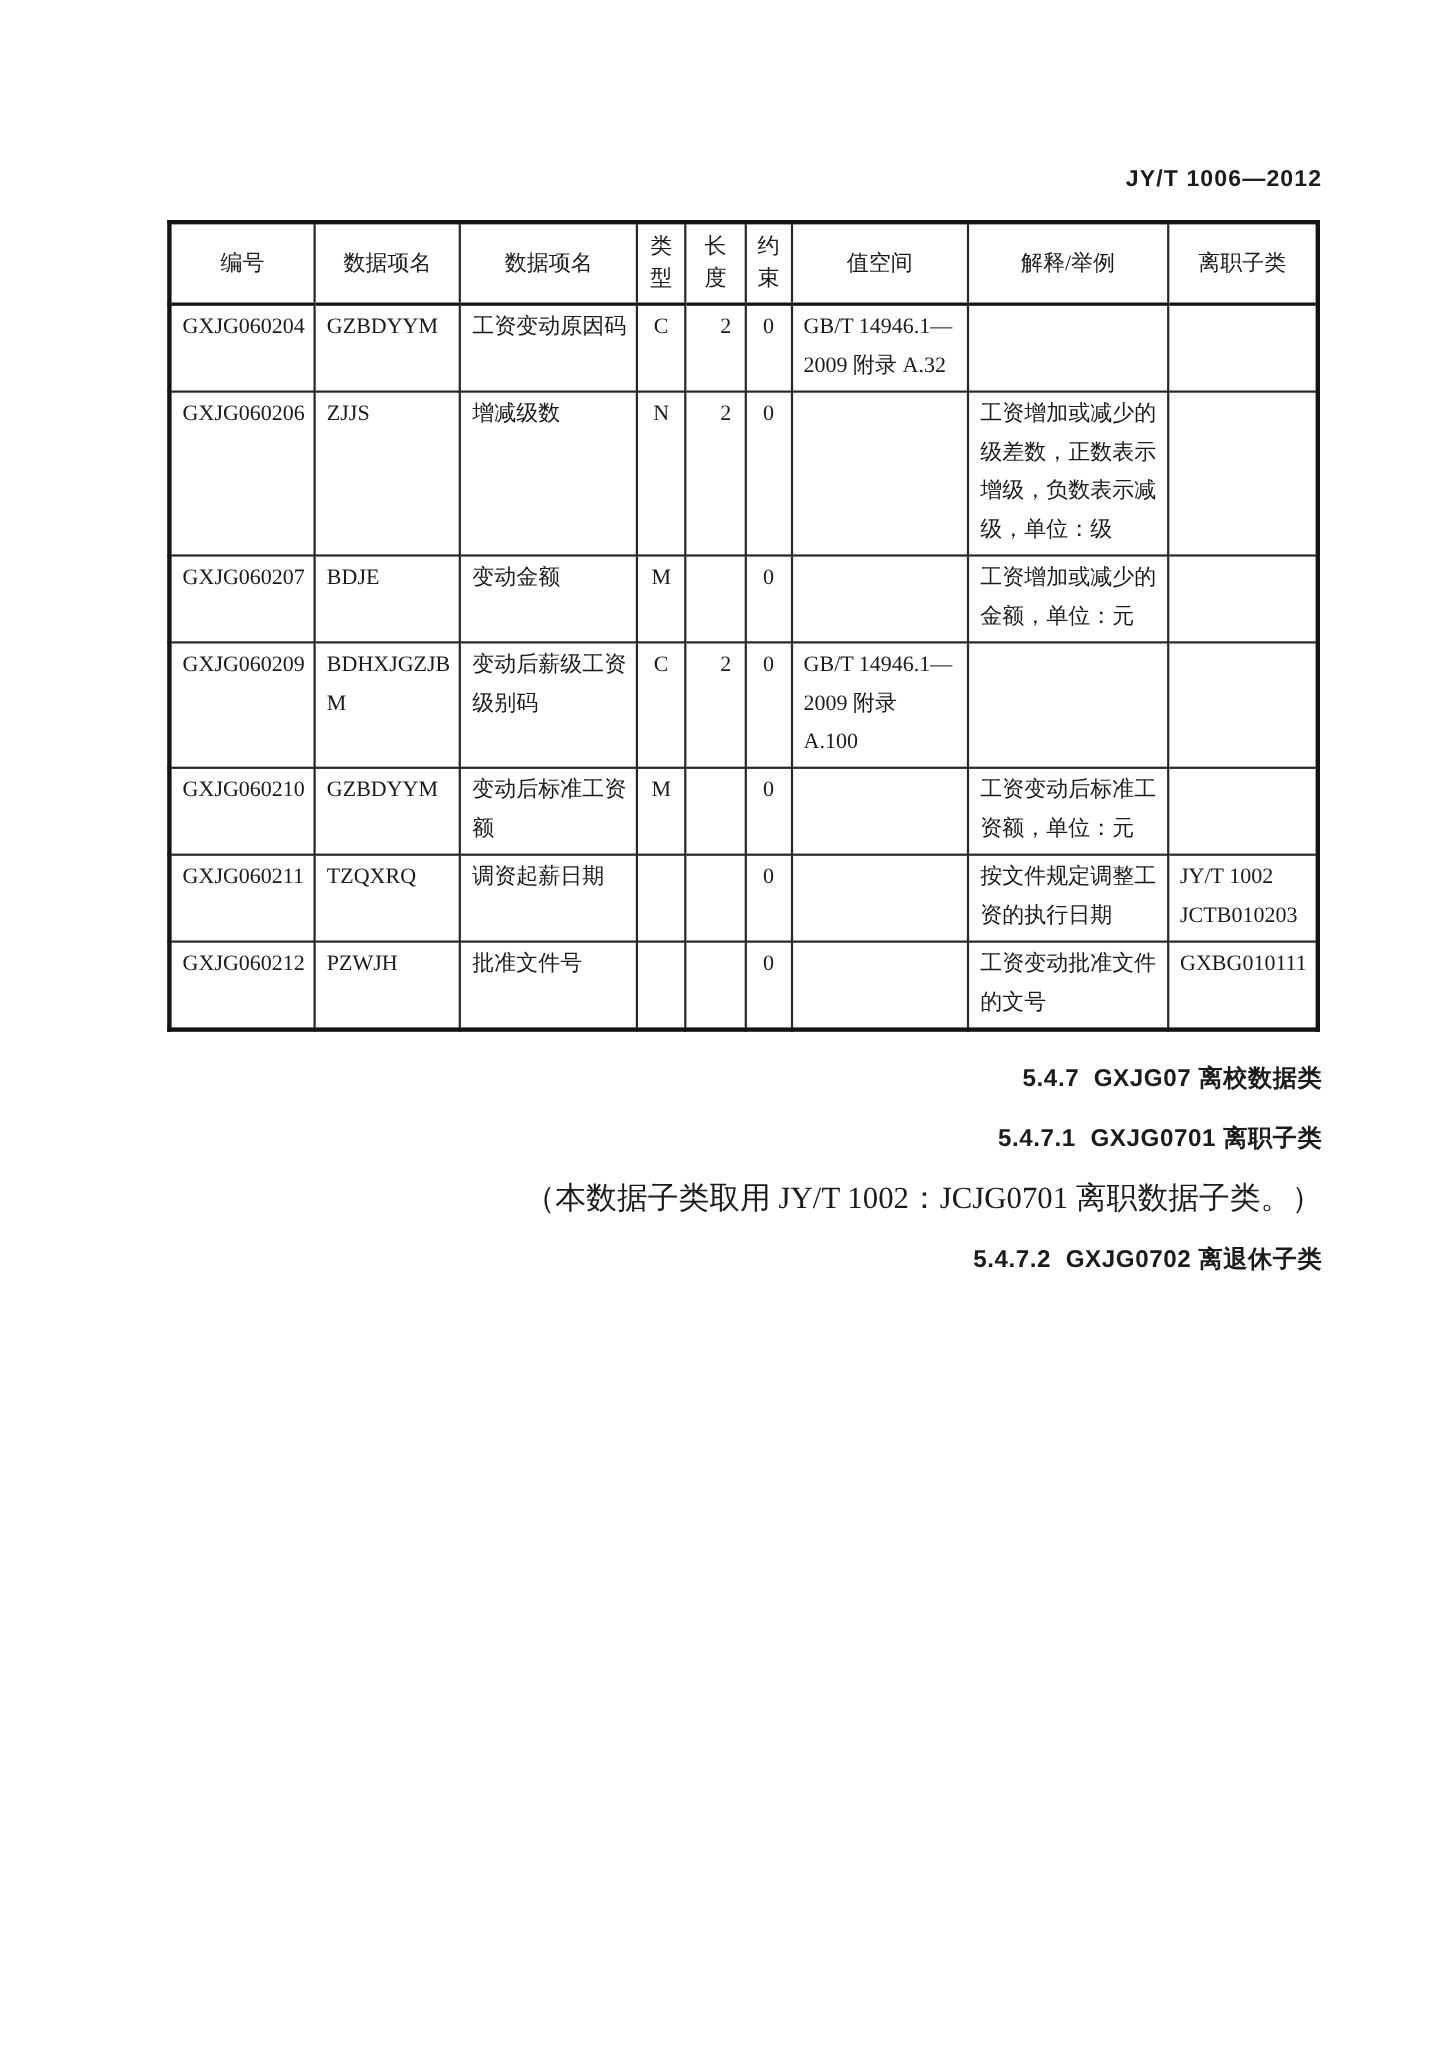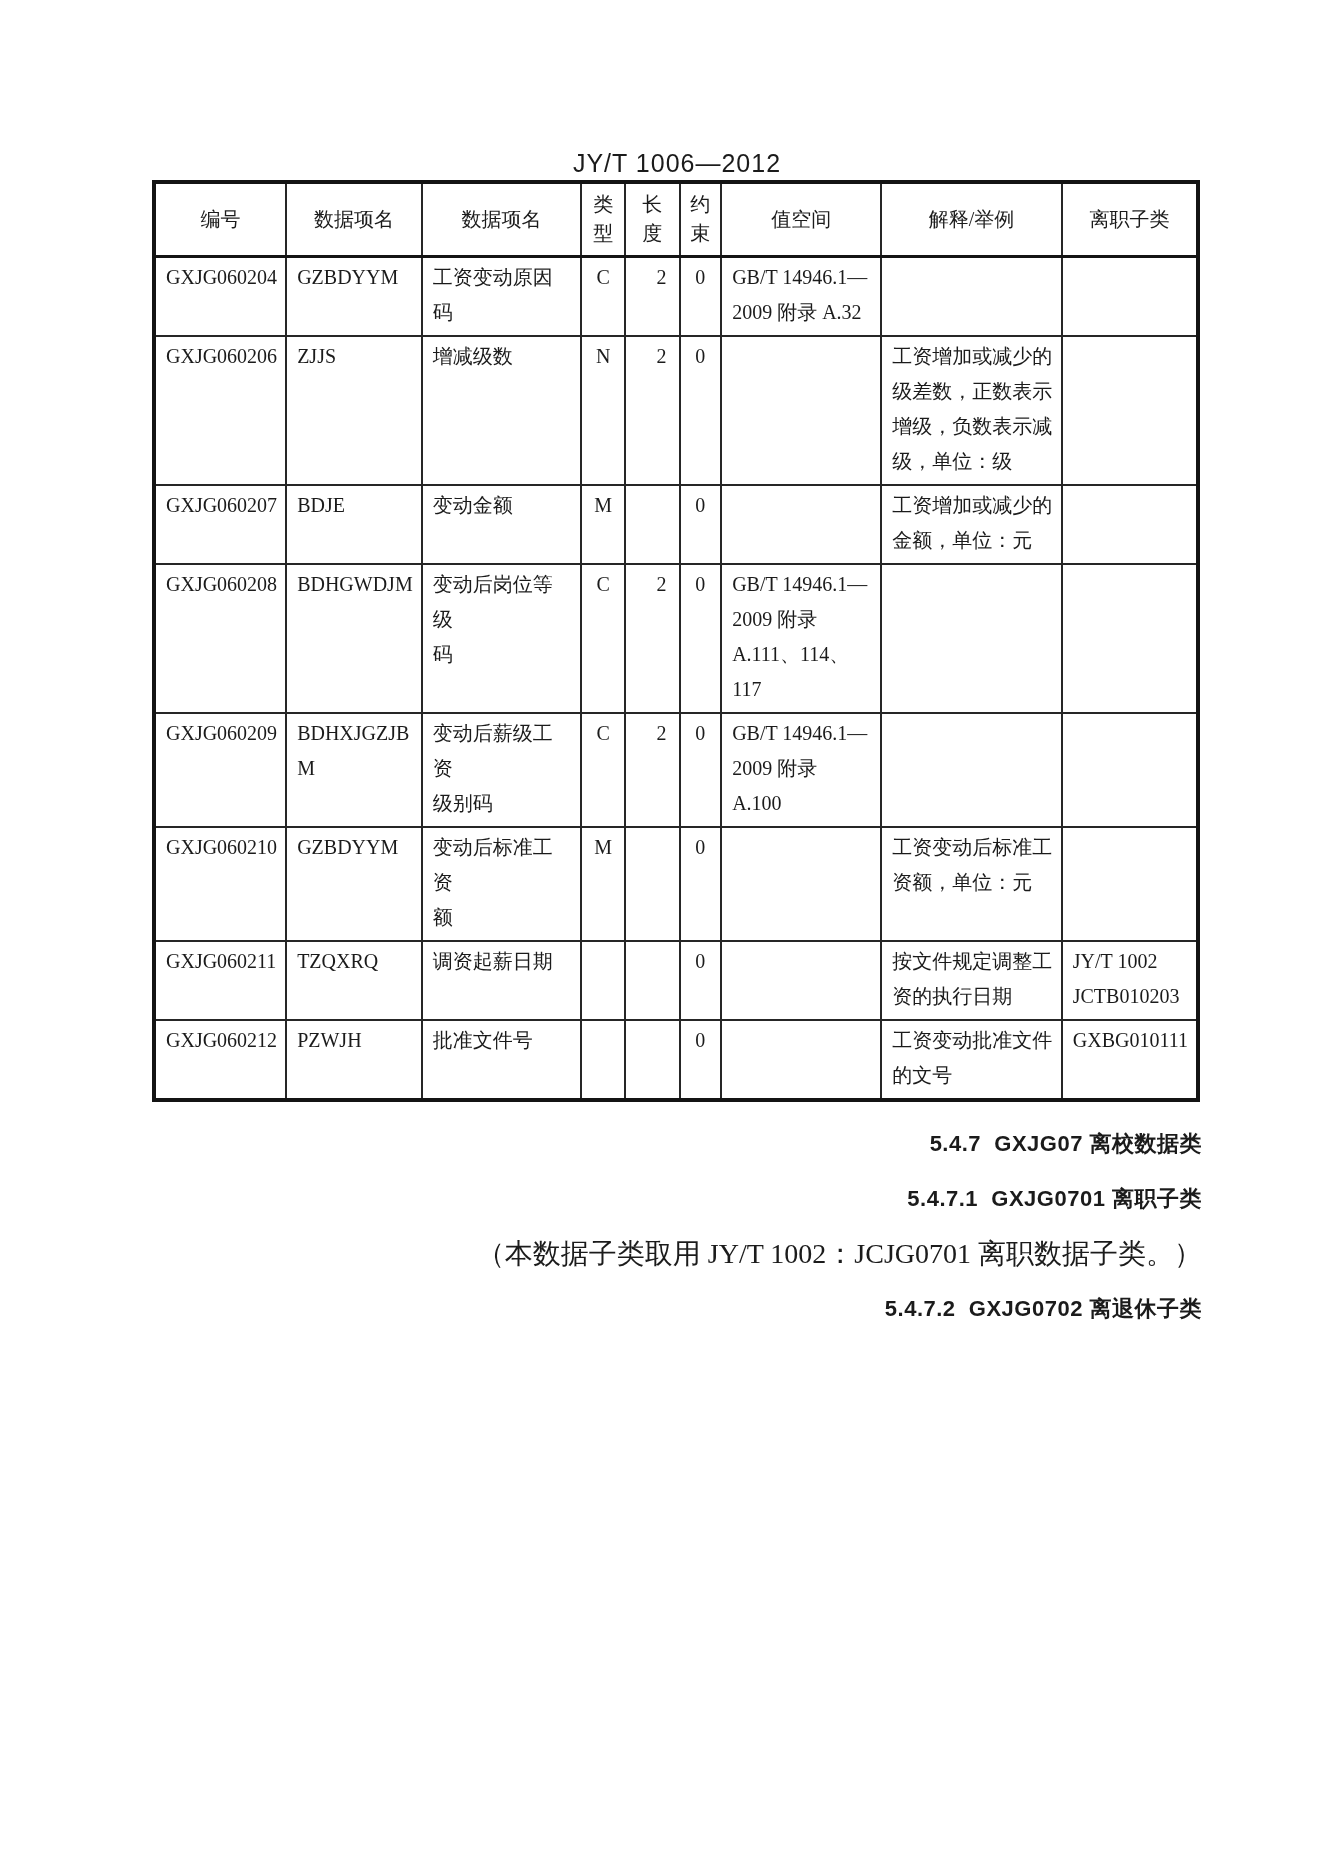--- a/index.html
+++ b/index.html
@@ -7,32 +7,32 @@
   body {
     width:1323px; height:1871px;
     color:#1b1b1b;
     font-family:"Liberation Serif","DejaVu Serif",serif;
     position:relative;
     overflow:hidden;
   }
   .page { width:100%; height:100%; padding:150px 121px 0 152px; }
 
   .doc-code {
-    text-align:center;
+    text-align:right;
     font-family:"Liberation Sans","DejaVu Sans",sans-serif;
-    font-weight:400;
-    font-size:25px;
+    font-weight:700;
+    font-size:21px;
     letter-spacing:1px;
     line-height:26px;
   }
 
   table.data-table {
     border-collapse:collapse;
     width:1048px;
-    margin-top:4px;
+    margin-top:24px;
     border:4px solid #141414;
   }
   .data-table th, .data-table td {
     border:2px solid #262626;
     white-space:pre-line;
     font-weight:400;
   }
   .data-table thead th {
     height:74px;
     text-align:center;
@@ -133,34 +133,20 @@
           <td class="c-cn">变动金额</td>
           <td class="c-type">M</td>
           <td class="c-len"></td>
           <td class="c-cons">0</td>
           <td class="c-vs"></td>
           <td class="c-note">工资增加或减少的
 金额，单位：元</td>
           <td class="c-ref"></td>
         </tr>
         <tr>
-          <td class="c-id">GXJG060208</td>
-          <td class="c-name">BDHGWDJM</td>
-          <td class="c-cn">变动后岗位等级
-码</td>
-          <td class="c-type">C</td>
-          <td class="c-len">2</td>
-          <td class="c-cons">0</td>
-          <td class="c-vs">GB/T 14946.1—
-2009 附录
-A.111、114、117</td>
-          <td class="c-note"></td>
-          <td class="c-ref"></td>
-        </tr>
-        <tr>
           <td class="c-id">GXJG060209</td>
           <td class="c-name">BDHXJGZJB
 M</td>
           <td class="c-cn">变动后薪级工资
 级别码</td>
           <td class="c-type">C</td>
           <td class="c-len">2</td>
           <td class="c-cons">0</td>
           <td class="c-vs">GB/T 14946.1—
 2009 附录

